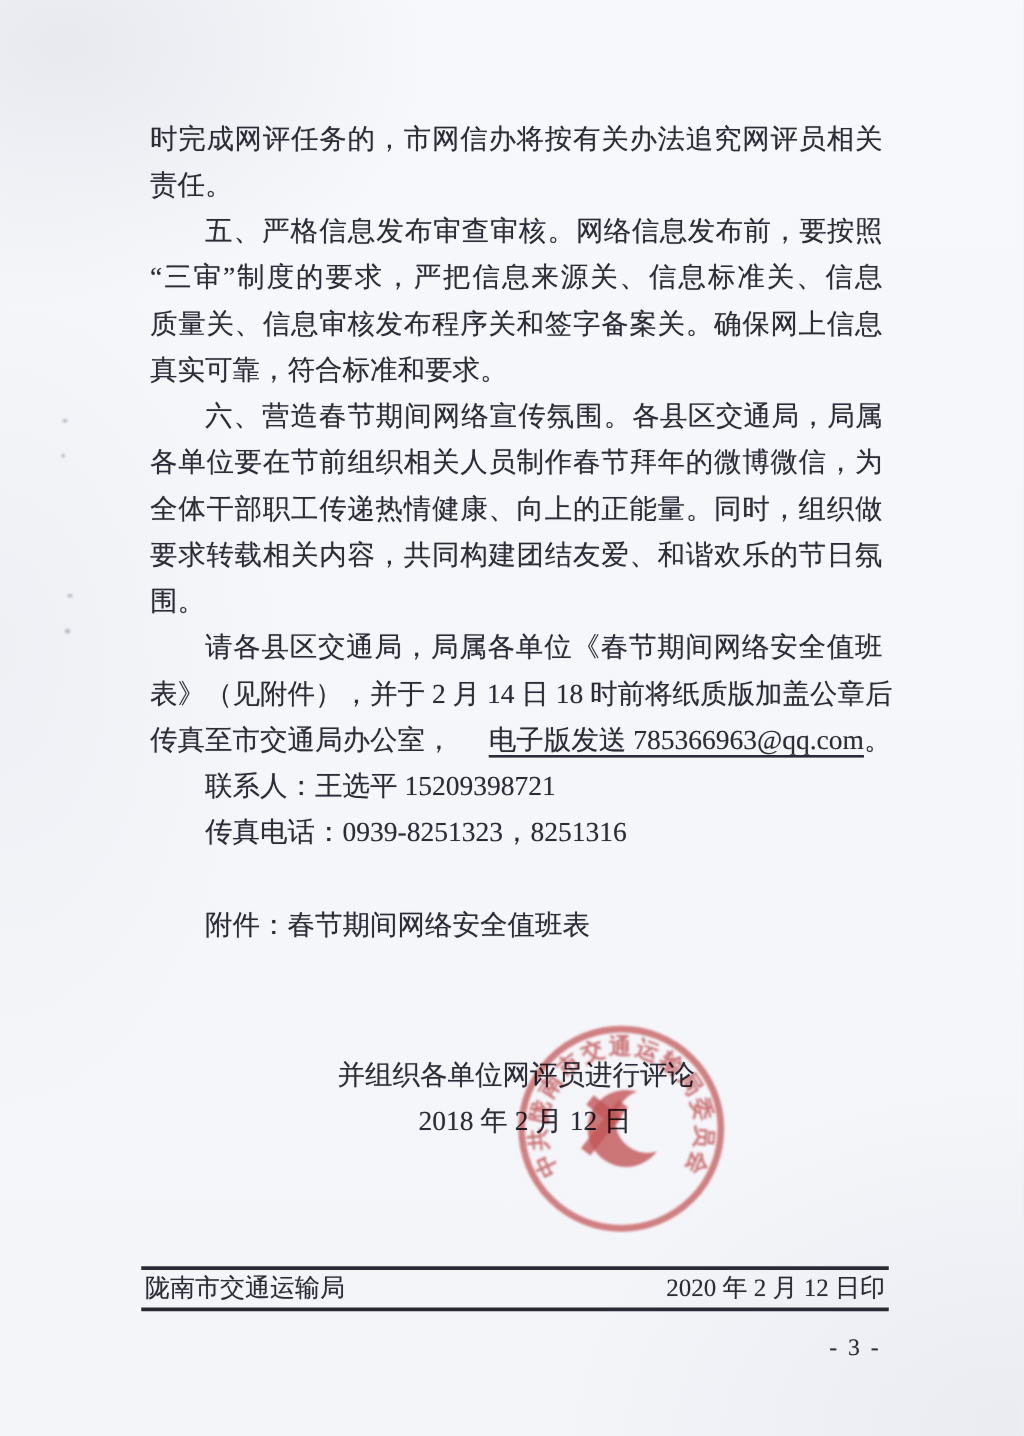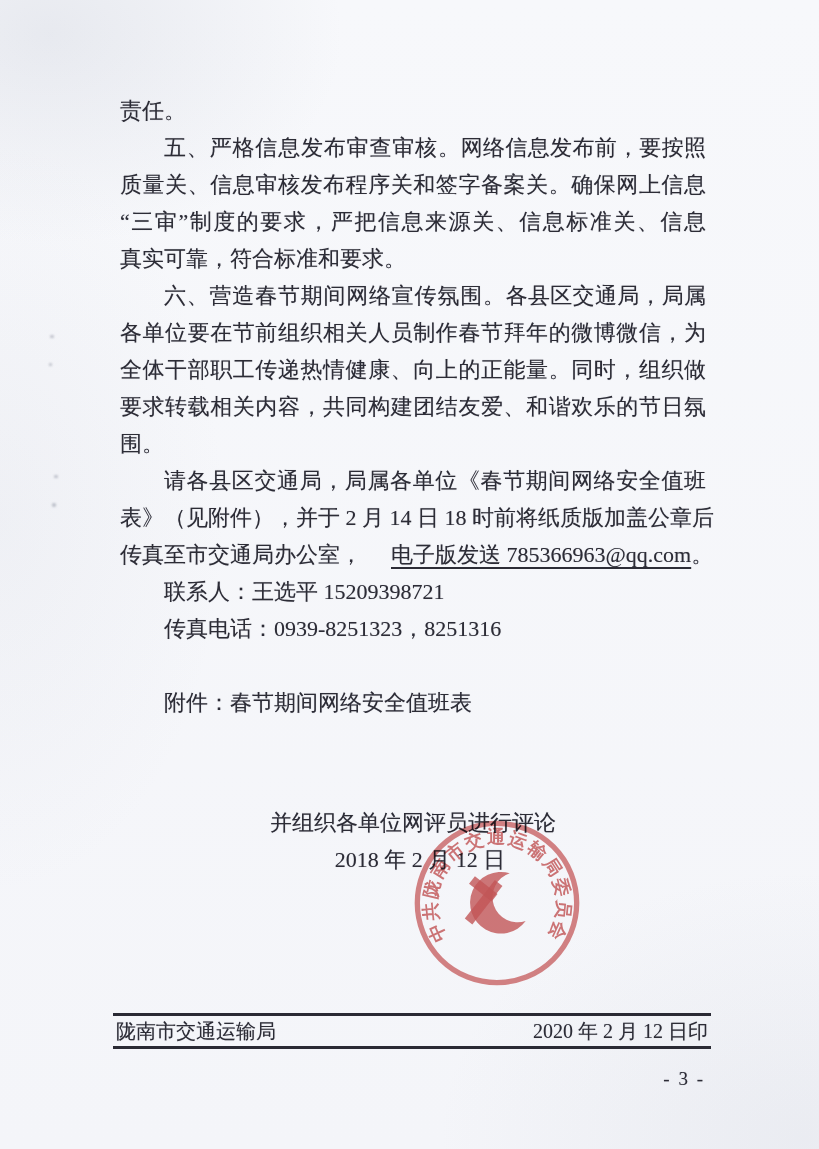--- a/index.html
+++ b/index.html
@@ -105,25 +105,26 @@
 
 <div class="page">
 
   <div class="speck" style="left:50px;top:335px;width:4px;height:3px;"></div>
   <div class="speck" style="left:49px;top:363px;width:3px;height:3px;"></div>
   <div class="speck" style="left:54px;top:475px;width:4px;height:3px;"></div>
   <div class="speck" style="left:52px;top:503px;width:4px;height:4px;"></div>
 
   <div class="doc-body">
 
+    <div class="doc-line">时完成网评任务的，市网信办将按有关办法追究网评员相关</div>
     <div class="doc-line short">责任。</div>
 
     <div class="doc-line indent"><span class="head-bold">五、严格信息发布审查审核。</span><span>网络信息发布前，要按照</span></div>
+    <div class="doc-line">“三审”制度的要求，严把信息来源关、信息标准关、信息</div>
     <div class="doc-line">质量关、信息审核发布程序关和签字备案关。确保网上信息</div>
-    <div class="doc-line">“三审”制度的要求，严把信息来源关、信息标准关、信息</div>
     <div class="doc-line short">真实可靠，符合标准和要求。</div>
 
     <div class="doc-line indent"><span class="head-bold">六、营造春节期间网络宣传氛围。</span><span>各县区交通局，局属</span></div>
     <div class="doc-line">各单位要在节前组织相关人员制作春节拜年的微博微信，为</div>
     <div class="doc-line">全体干部职工传递热情健康、向上的正能量。同时，组织做</div>
     <div class="doc-line">要求转载相关内容，共同构建团结友爱、和谐欢乐的节日氛</div>
     <div class="doc-line short">围。</div>
 
     <div class="doc-line indent">请各县区交通局，局属各单位《春节期间网络安全值班</div>
     <div class="doc-line">表》（见附件），并于 2 月 14 日 18 时前将纸质版加盖公章后</div>

